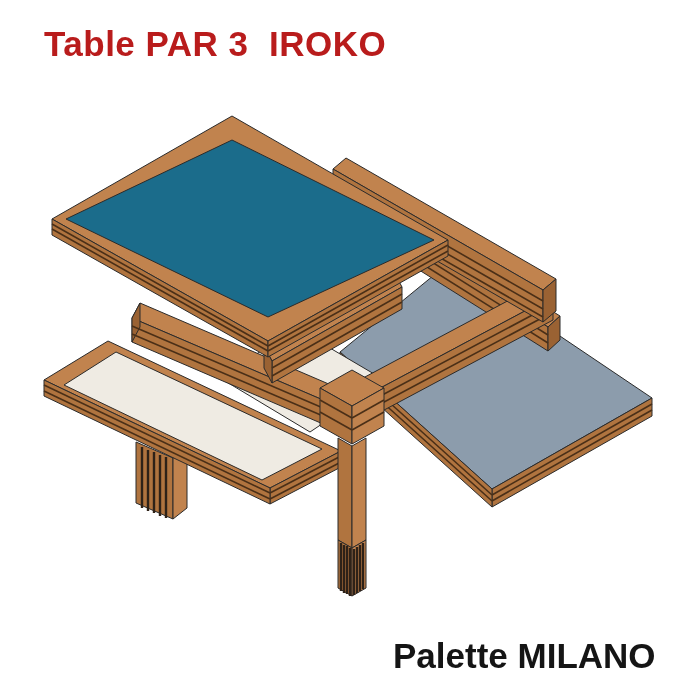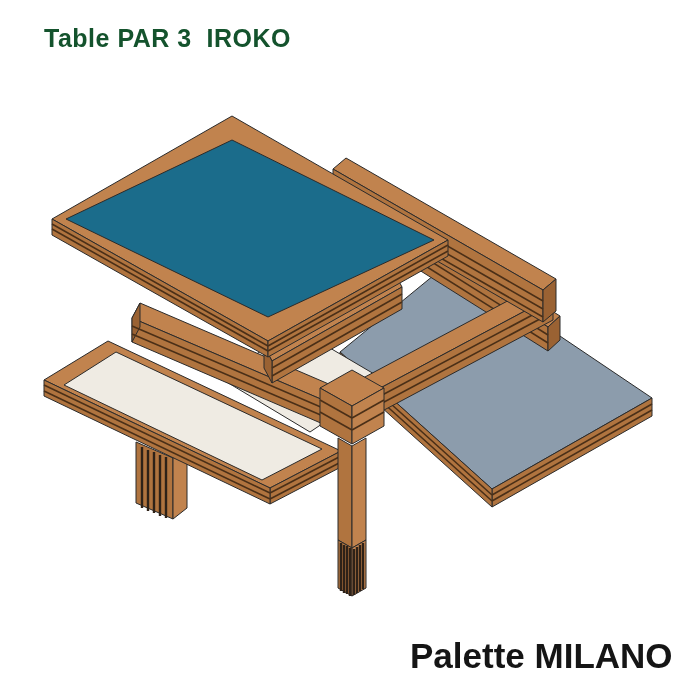--- a/index.html
+++ b/index.html
@@ -6,29 +6,29 @@
   .canvas{
     position:relative;
     width:700px;height:700px;
     background:#ffffff;
     overflow:hidden;
     font-family:"Liberation Sans", sans-serif;
   }
   .title{
     position:absolute;
     left:44px;top:24px;
-    font-size:25px;
+    font-size:35px;
     font-weight:bold;
-    color:#14532d;
+    color:#b91c1c;
     letter-spacing:0.5px;
     white-space:pre;
   }
   .caption{
     position:absolute;
-    left:410px;top:636px;
+    left:393px;top:636px;
     font-size:35px;
     font-weight:bold;
     color:#151515;
     white-space:pre;
     text-align:center;
   }
   svg{position:absolute;left:0;top:0;}
 </style>
 </head>
 <body>

